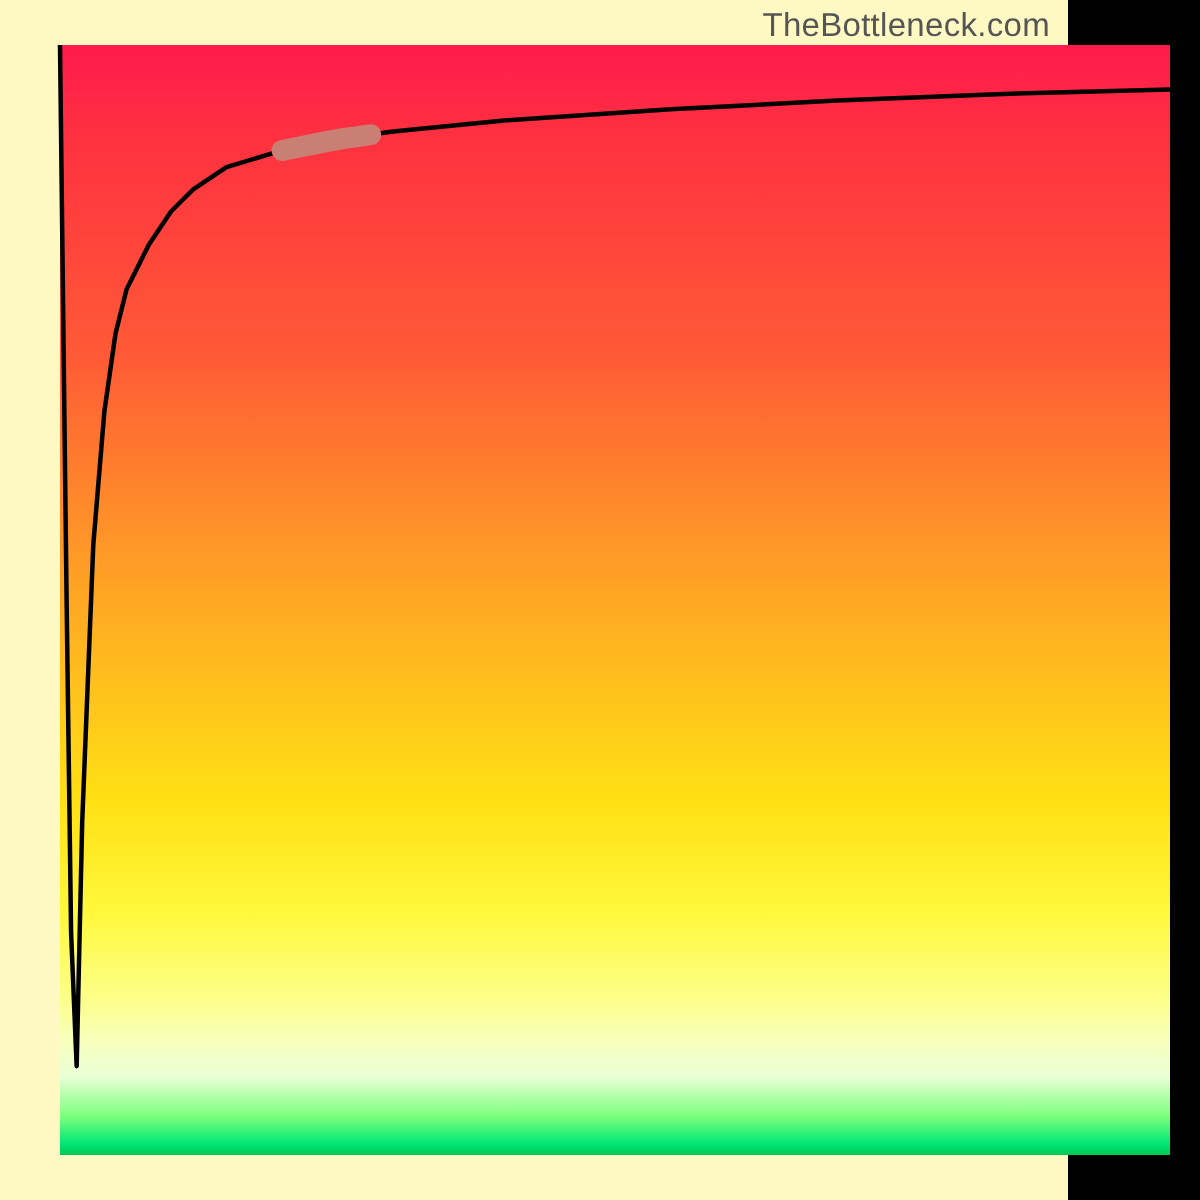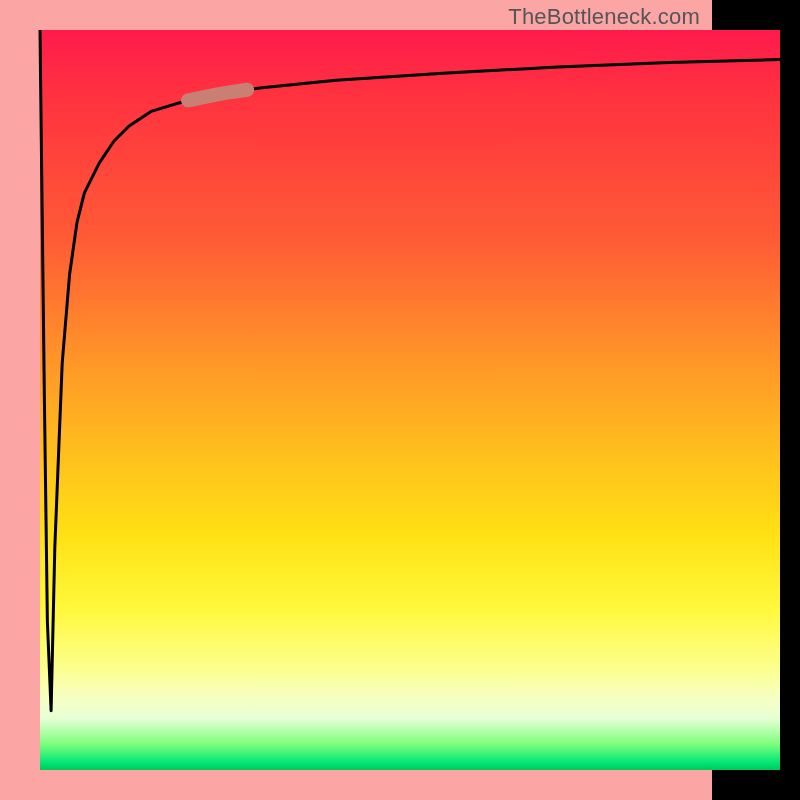--- a/index.html
+++ b/index.html
@@ -8,21 +8,21 @@
     width: 800px;
     height: 800px;
     background: #000;
     font-family: Arial, Helvetica, sans-serif;
     overflow: hidden;
   }
   .frame {
     position: relative;
     width: 712px;
     height: 800px;
-    background: #fca5a5;
+    background: #fef9c3;
   }
   .plot-area {
     position: absolute;
     left: 40px;
     top: 30px;
     width: 740px;
     height: 740px;
     
     background: linear-gradient(
       to bottom,

